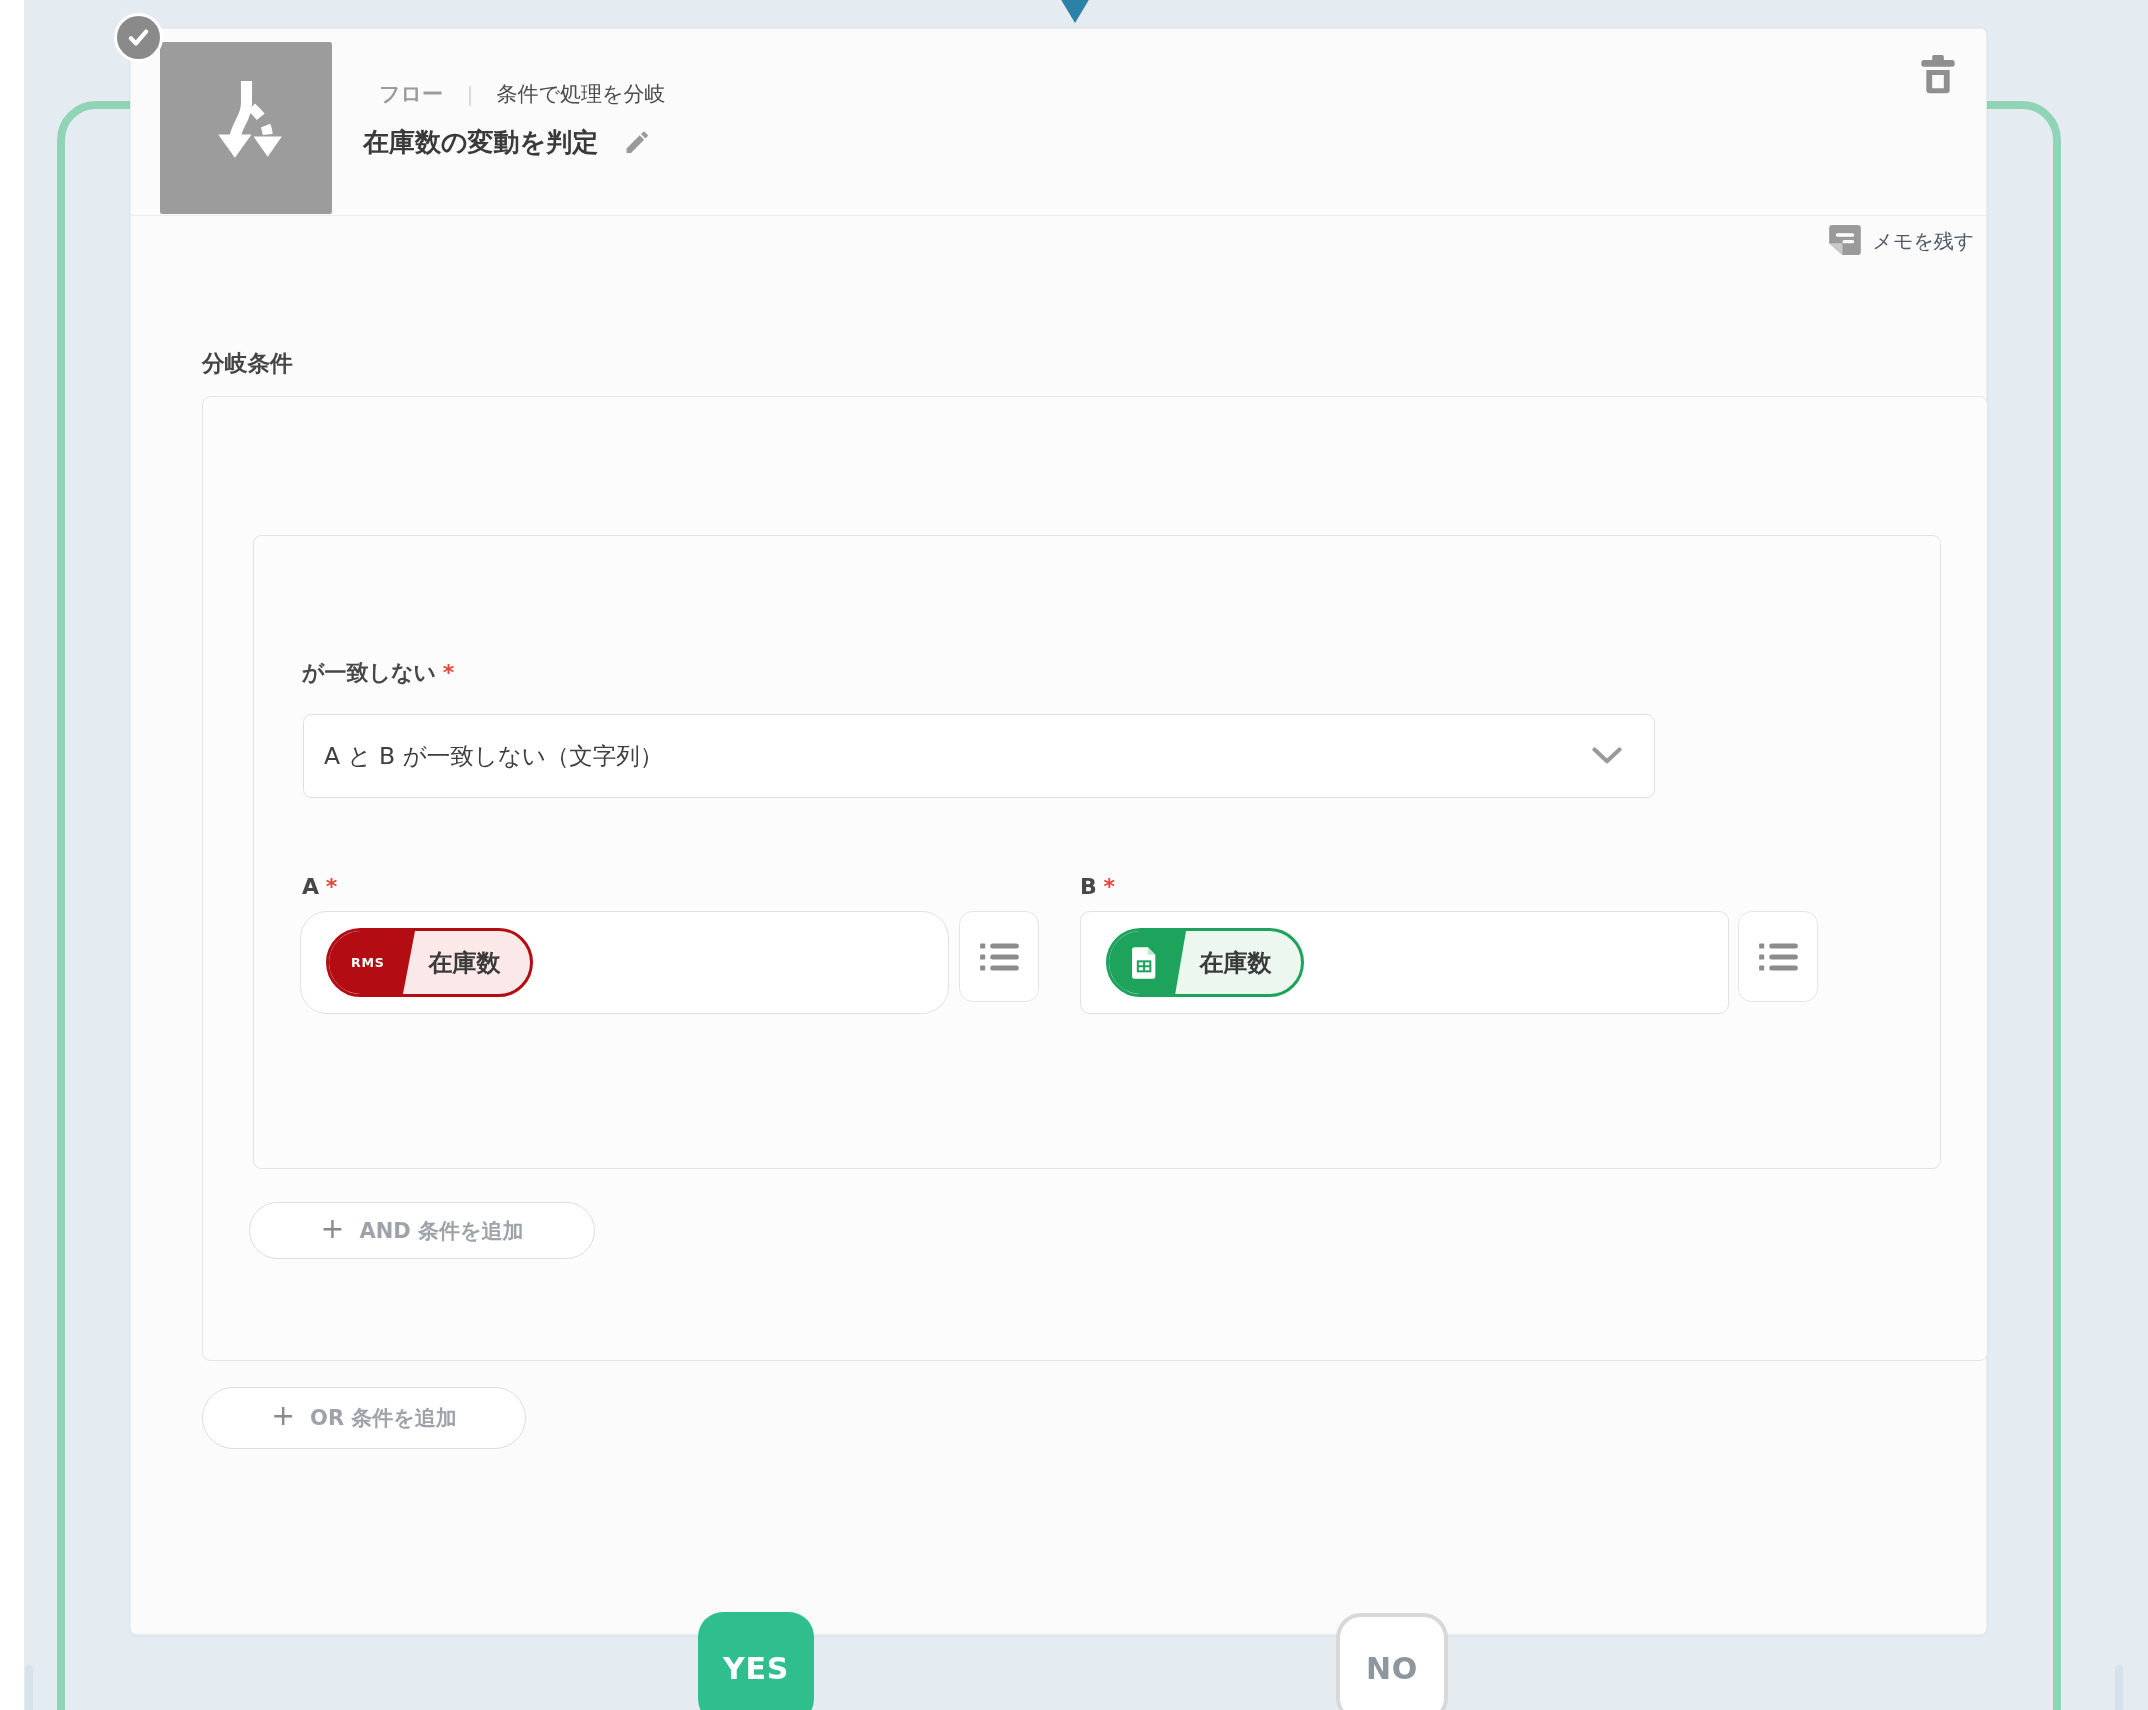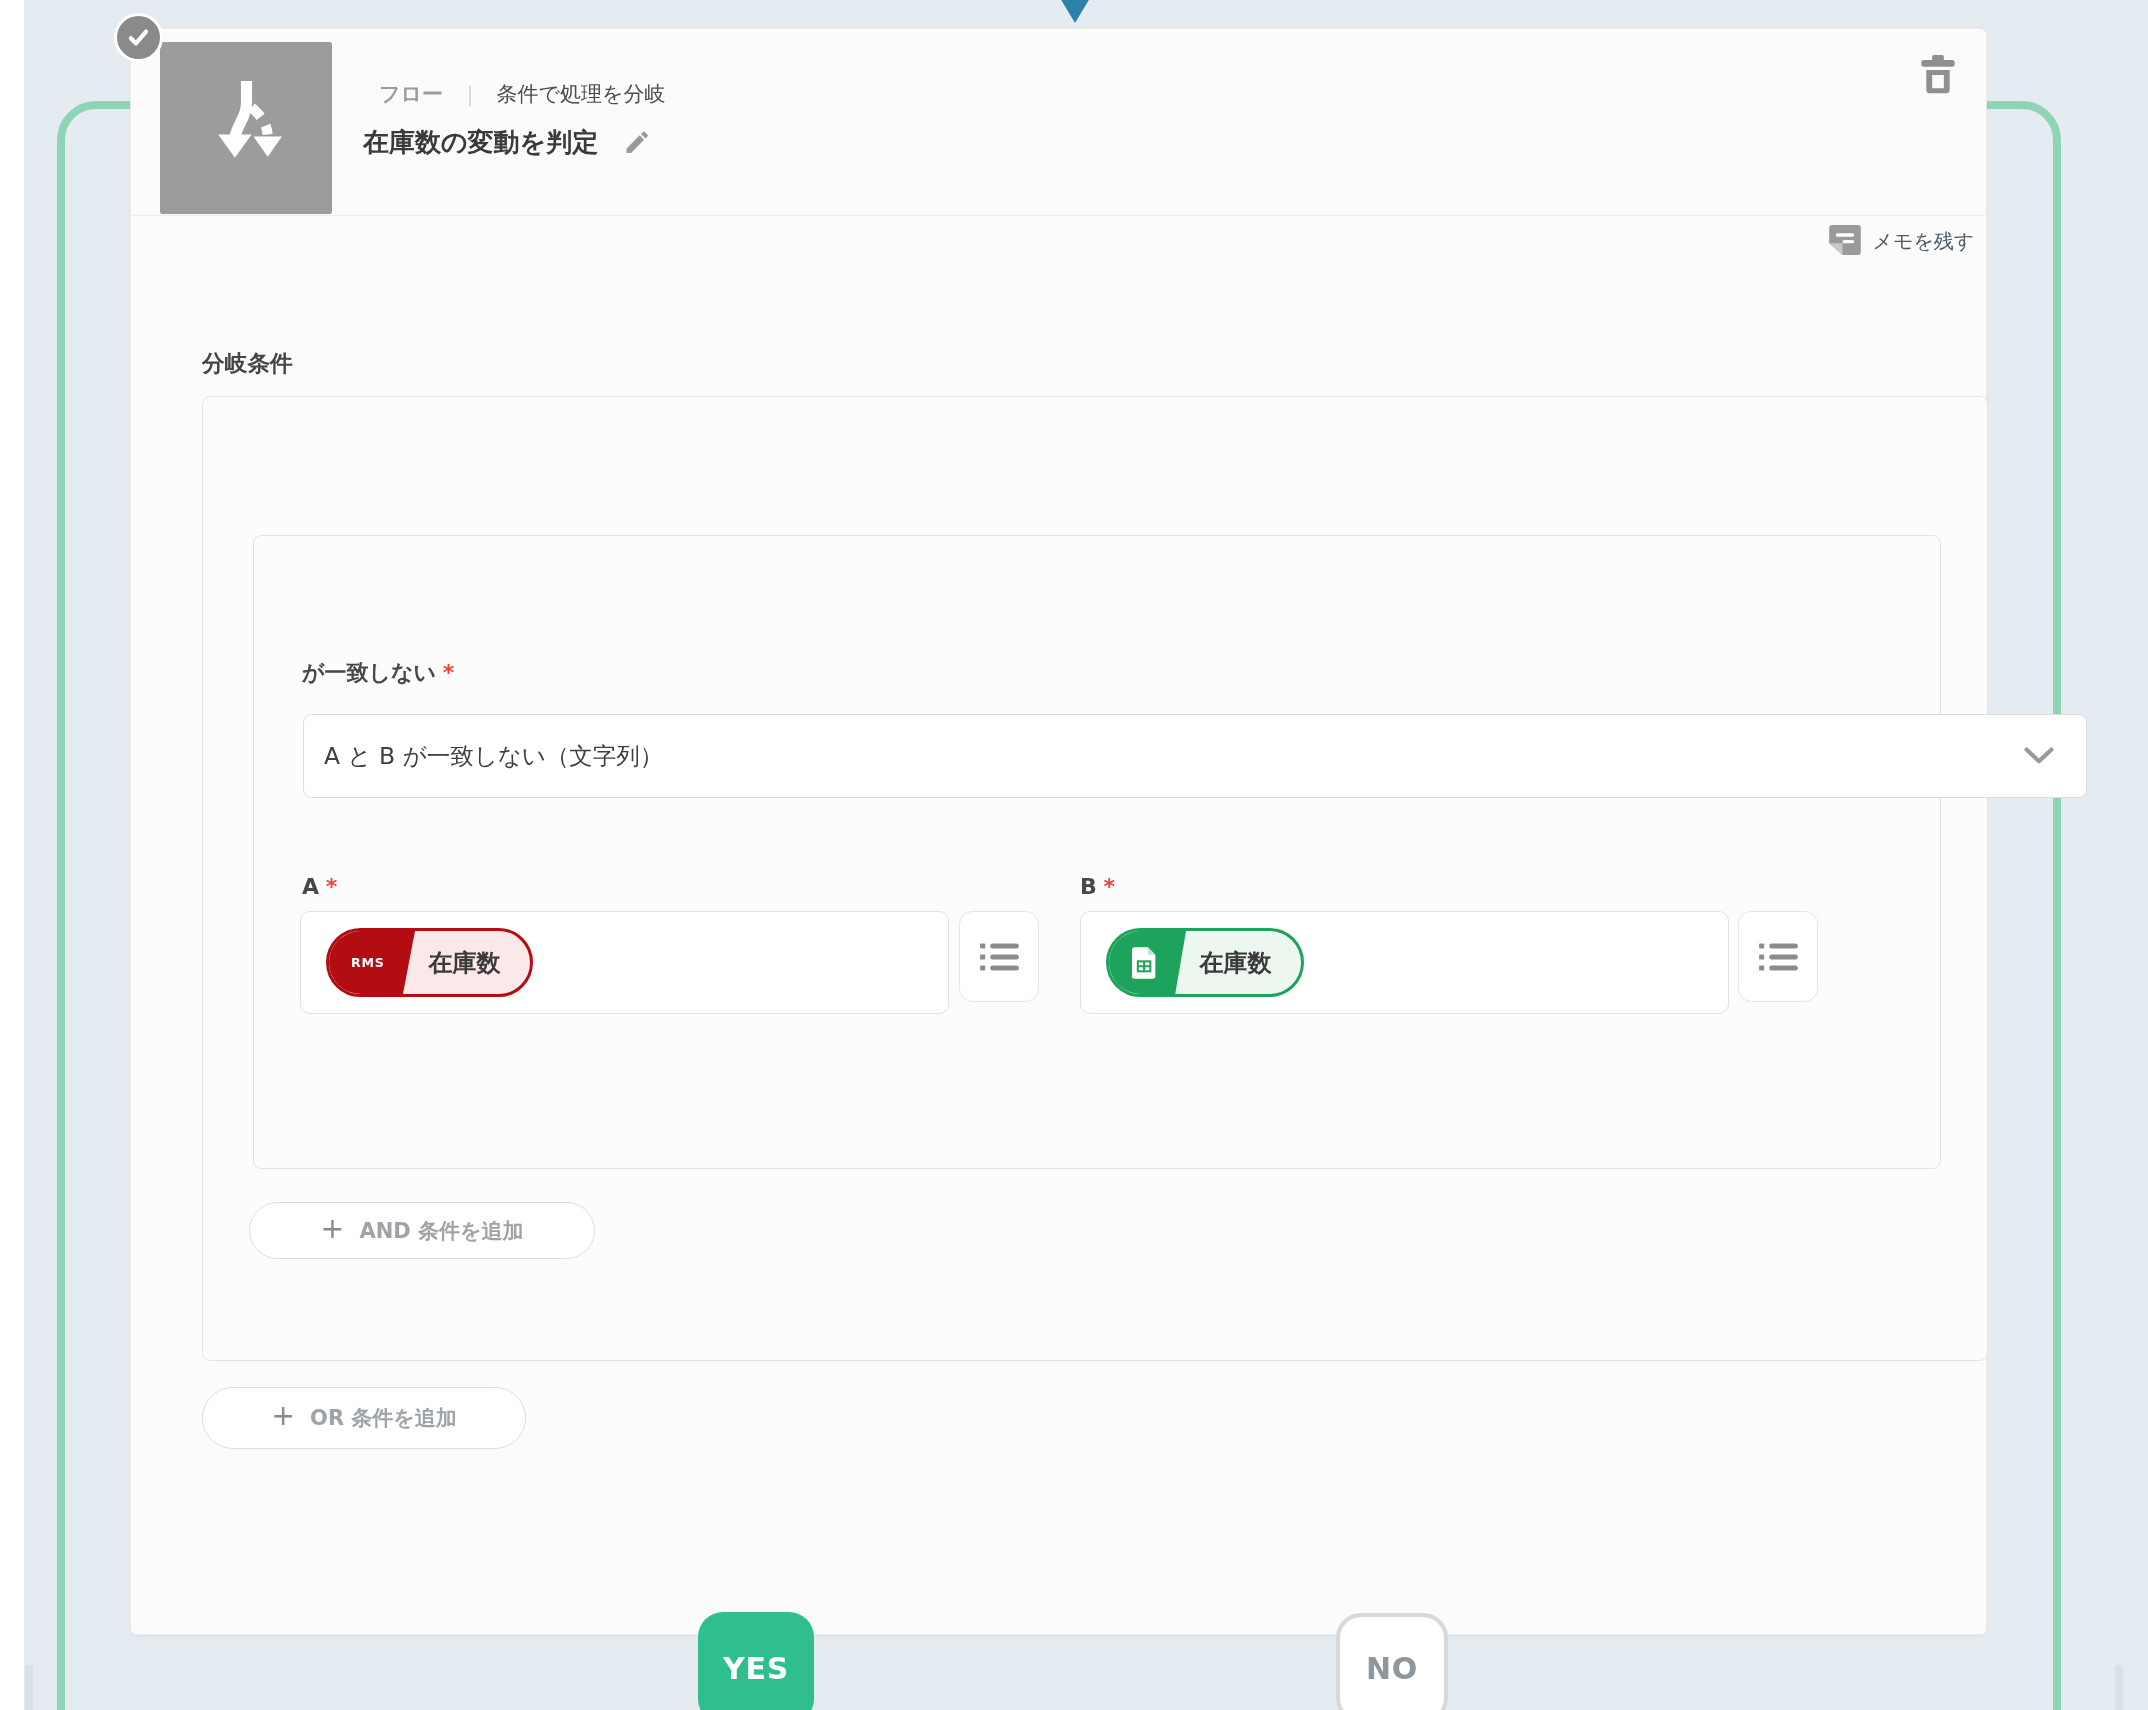--- a/index.html
+++ b/index.html
@@ -55,33 +55,33 @@
   .outer-box { position: absolute; left: 71px; top: 367px; width: 1786px; height: 965px;
                border: 1.7px solid #e4e4e4; border-radius: 8.4px; background: #fcfcfd; }
   .inner-box { position: absolute; left: 50px; top: 138px; width: 1688px; height: 634px;
                border: 1.7px solid #e2e2e2; border-radius: 8.4px; background: #fcfcfd; }
 
   .field-label { font-size: 22px; font-weight: bold; color: #484848; }
   .req { color: #e8453c; margin-left: 6.7px; font-weight: bold; }
 
   .cond-type-label { position: absolute; left: 48px; top: 122px; }
 
-  .select { position: absolute; left: 49px; top: 178px; width: 1784px; height: 84px;
+  .select { position: absolute; left: 49px; top: 178px; width: 1352px; height: 84px;
             background: #ffffff; border: 1.7px solid #dedede; border-radius: 8.4px;
             display: flex; align-items: center; padding: 0 76px 0 20px; cursor: pointer; }
   .select-value { font-size: 23.5px; color: #3f3f3f; }
   .select-chevron { position: absolute; right: 32px; top: 32px; }
 
   .label-a { position: absolute; left: 48px;  top: 338px; }
   .label-b { position: absolute; left: 826px; top: 338px; }
 
   .tag-input { position: absolute; top: 375px; height: 103px; background: #ffffff;
                border: 1.7px solid #e1e1e1; border-radius: 10px;
                display: flex; align-items: center; padding-left: 25px; cursor: text; }
-  .input-a { left: 46px;  width: 649px; }
+  .input-a { left: 46px;  width: 649px; border-radius: 27px; }
   .input-b { left: 826px; width: 649px; }
 
   .pill { display: inline-flex; align-items: stretch; height: 69px; border-radius: 35px;
           overflow: hidden; cursor: pointer; }
   .pill-rms { border: 3.4px solid #b30d13; background: #fbe9ea; }
   .pill-sheet { border: 3.4px solid #1da35c; background: #ecf7f0; }
   .pill-head { display: flex; align-items: center; justify-content: center;
                clip-path: polygon(0 0, 100% 0, 86% 100%, 0 100%); }
   .pill-head-rms { background: #b30d13; width: 86px; color: #ffffff; font-size: 12.6px;
                    font-weight: bold; letter-spacing: 0.8px; padding-right: 8.4px; }

